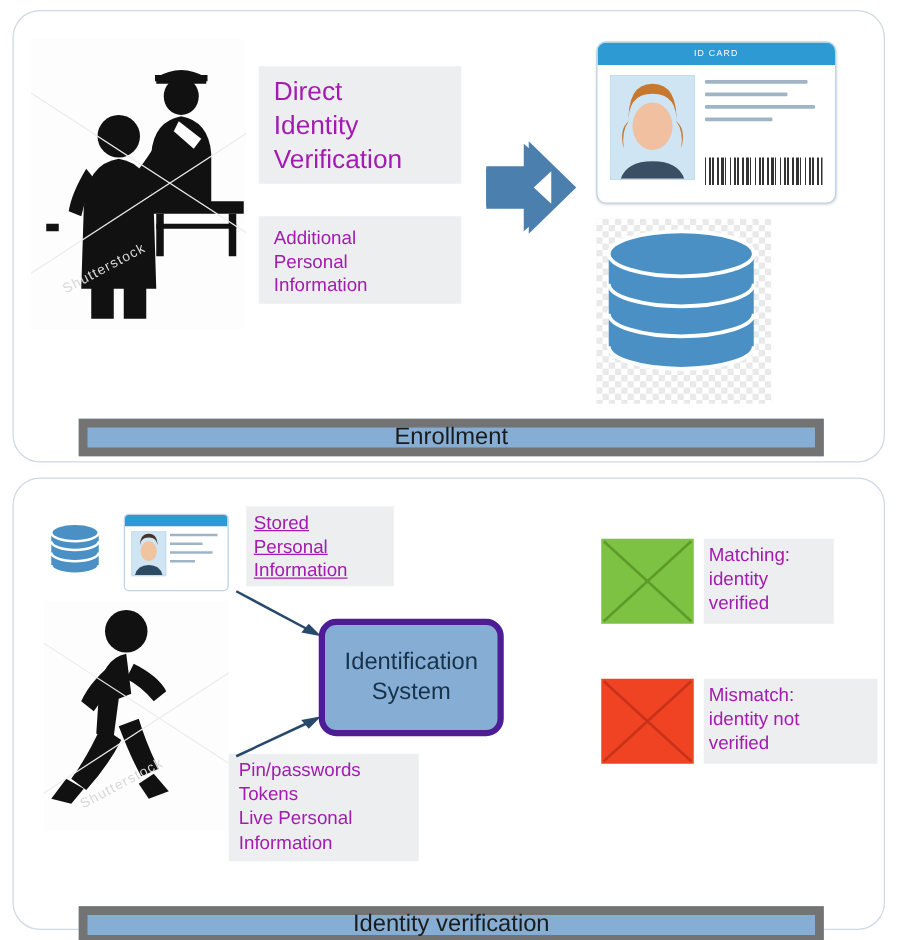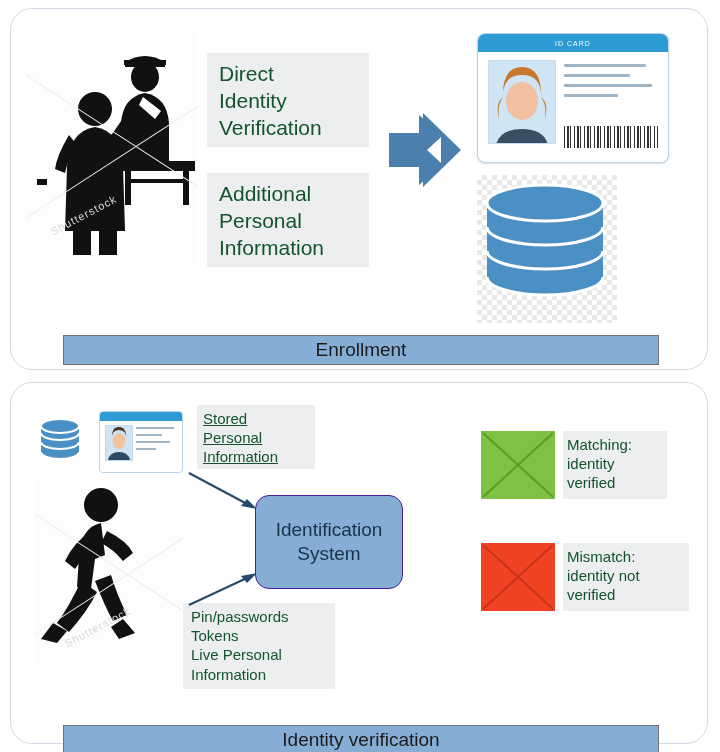--- a/index.html
+++ b/index.html
@@ -32,36 +32,36 @@
     width: 100%;
     height: 100%;
   }
 
   .banner {
     position: absolute;
     left: 52px;
     width: 596px;
     height: 30px;
     background: #86aed4;
-    border: 1px solid #737373;
+    border: 7px solid #737373;
     box-sizing: border-box;
     display: flex;
     align-items: center;
     justify-content: center;
     color: #1b1b1b;
     font-size: 19px;
   }
   #banner-enrollment { top: 326px; }
   #banner-verification { top: 342px; }
 
   
   .label-box {
     position: absolute;
     background: #eceef0;
-    color: #14532d;
+    color: #a21caf;
     box-sizing: border-box;
     line-height: 1.28;
     white-space: pre-line;
   }
 
   
   #photo-officer {
     position: absolute;
     left: 14px;
     top: 22px;
@@ -84,22 +84,22 @@
     width: 240px;
     transform-origin: left center;
   }
 
   #label-direct {
     left: 196px; top: 44px; width: 162px; height: 94px;
     font-size: 21px;
     padding: 8px 0 0 12px;
   }
   #label-additional {
-    left: 196px; top: 164px; width: 162px; height: 94px;
-    font-size: 21px;
+    left: 196px; top: 164px; width: 162px; height: 70px;
+    font-size: 15px;
     padding: 8px 0 0 12px;
   }
 
   .arrow-split {
     position: absolute;
     width: 74px;
     height: 74px;
   }
   #arrow-enroll { left: 376px; top: 104px; }
 
@@ -220,21 +220,21 @@
     width: 148px; height: 184px;
     background: #fdfdfd;
     overflow: hidden;
   }
 
   #idsys-box {
     position: absolute;
     left: 244px; top: 112px;
     width: 148px; height: 94px;
     background: #86aed4;
-    border: 1px solid #4c1d95;
+    border: 5px solid #4c1d95;
     border-radius: 14px;
     display: flex;
     align-items: center;
     justify-content: center;
     text-align: center;
     color: #17324b;
     font-size: 19px;
     line-height: 1.25;
     white-space: pre-line;
     box-sizing: border-box;
@@ -249,21 +249,21 @@
   #swatch-mismatch { left: 470px; top: 160px; background: #f04323; }
   .swatch-x {
     position: absolute; left: 0; top: 0; width: 100%; height: 100%;
   }
 
   #label-matching {
     left: 552px; top: 48px; width: 104px; height: 68px;
     font-size: 15px; padding: 4px 0 0 4px;
   }
   #label-mismatch {
-    left: 552px; top: 160px; width: 126px; height: 68px;
+    left: 552px; top: 160px; width: 139px; height: 68px;
     font-size: 15px; padding: 4px 16px 0 4px;
   }
 
   .thin-arrow { position: absolute; }
   #arrow-stored { left: 176px; top: 86px; width: 78px; height: 46px; }
   #arrow-pin { left: 176px; top: 182px; width: 78px; height: 46px; }
 </style>
 </head>
 <body>
 

